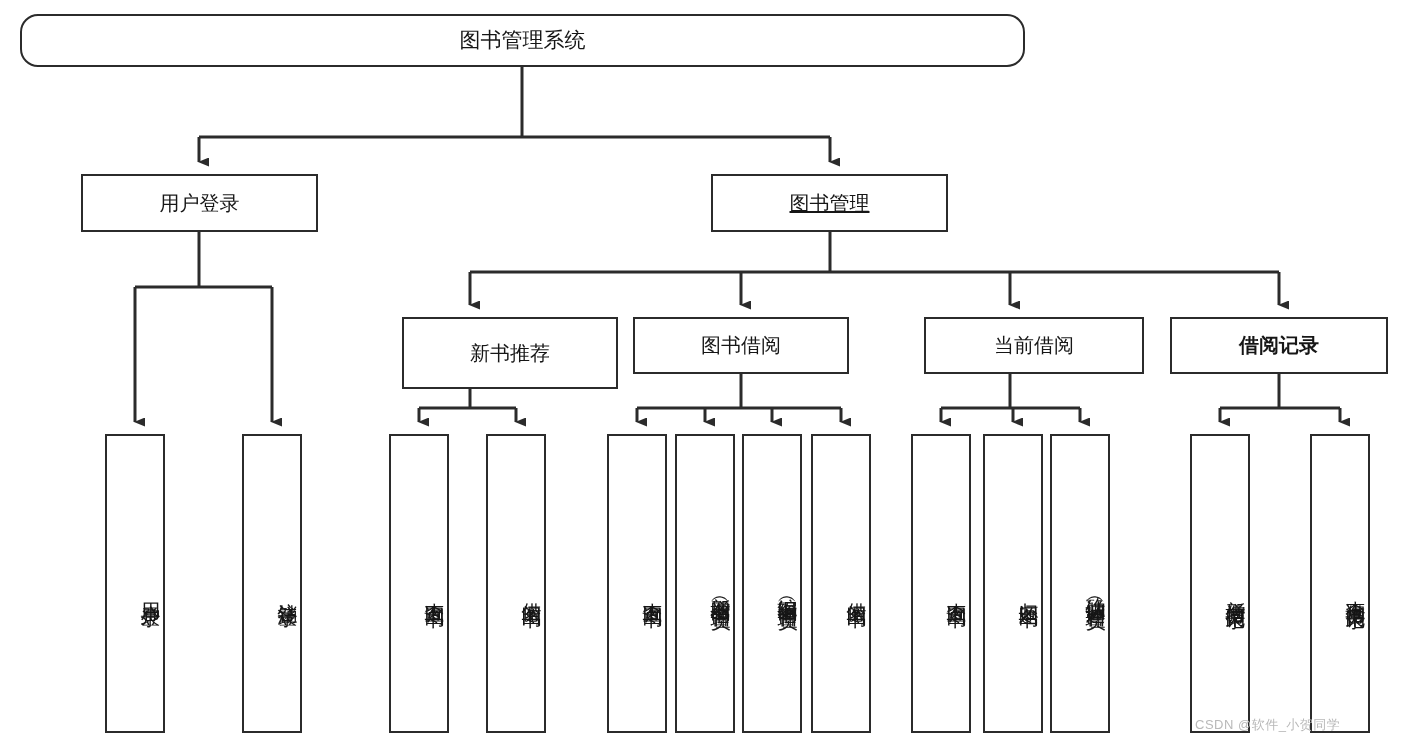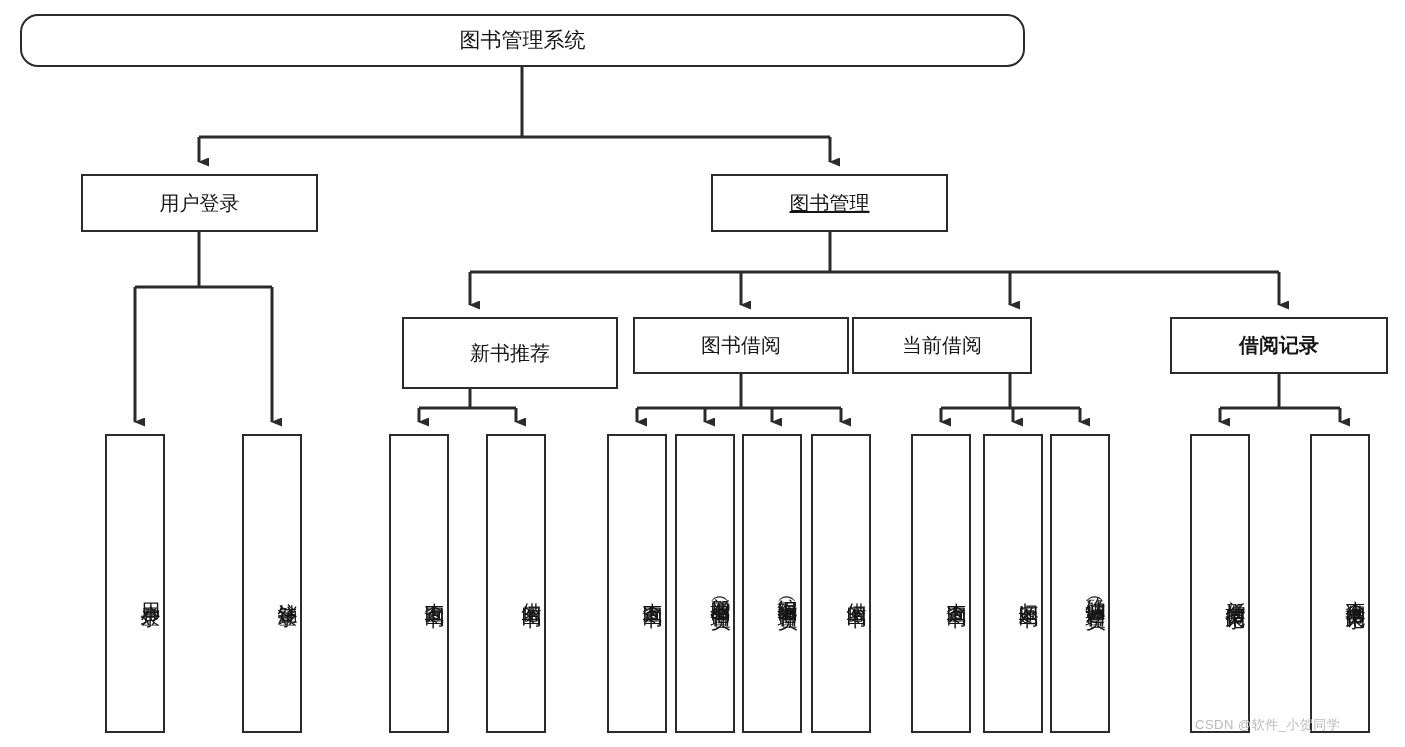--- a/index.html
+++ b/index.html
@@ -129,21 +129,21 @@
   <div class="node lvl2" style="left:711px; top:174px; width:237px; height:58px;text-decoration:underline;">
     <span>图书管理</span>
   </div>
 
   <div class="node lvl3" style="left:362px; top:317px; width:216px; height:72px;margin-left:40px;">
     <span>新书推荐</span>
   </div>
   <div class="node lvl3" style="left:633px; top:317px; width:216px; height:57px;align-items:center;">
     <span>图书借阅</span>
   </div>
-  <div class="node lvl3" style="left:852px; top:317px; width:180px; height:57px;font-family:Liberation Serif, serif;">
+  <div class="node lvl3" style="left:924px; top:317px; width:220px; height:57px;font-family:Liberation Serif, serif;">
     <span>当前借阅</span>
   </div>
   <div class="node lvl3" style="left:1170px; top:317px; width:218px; height:57px;font-weight:bold;">
     <span>借阅记录</span>
   </div>
 
   <div class="node leaf" style="left:105px; top:434px; width:60px; height:299px;">
     <span>用户登录</span>
   </div>
   <div class="node leaf" style="left:242px; top:434px; width:60px; height:299px;">

